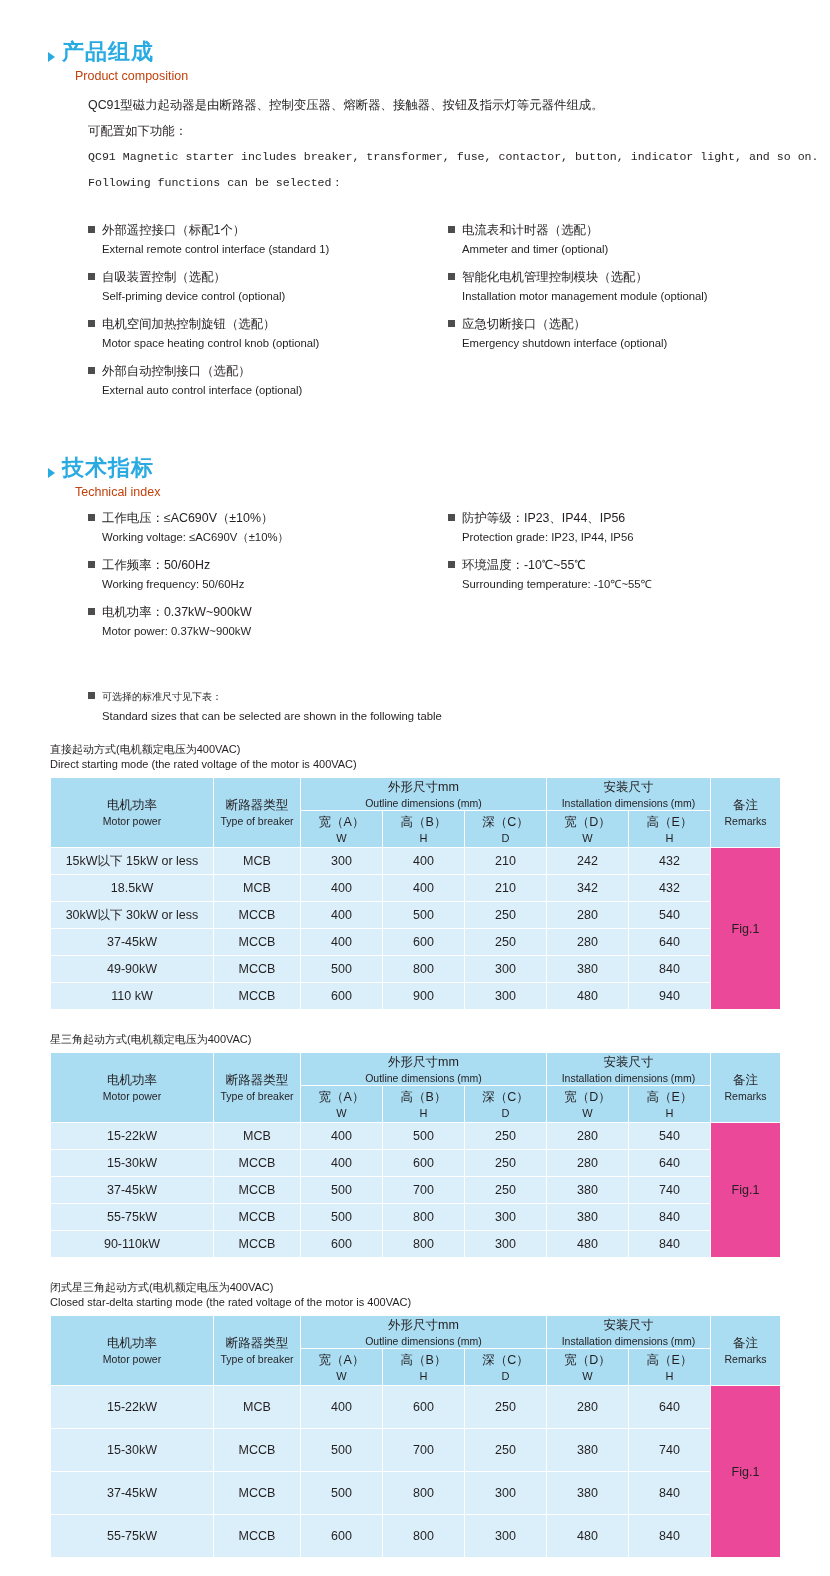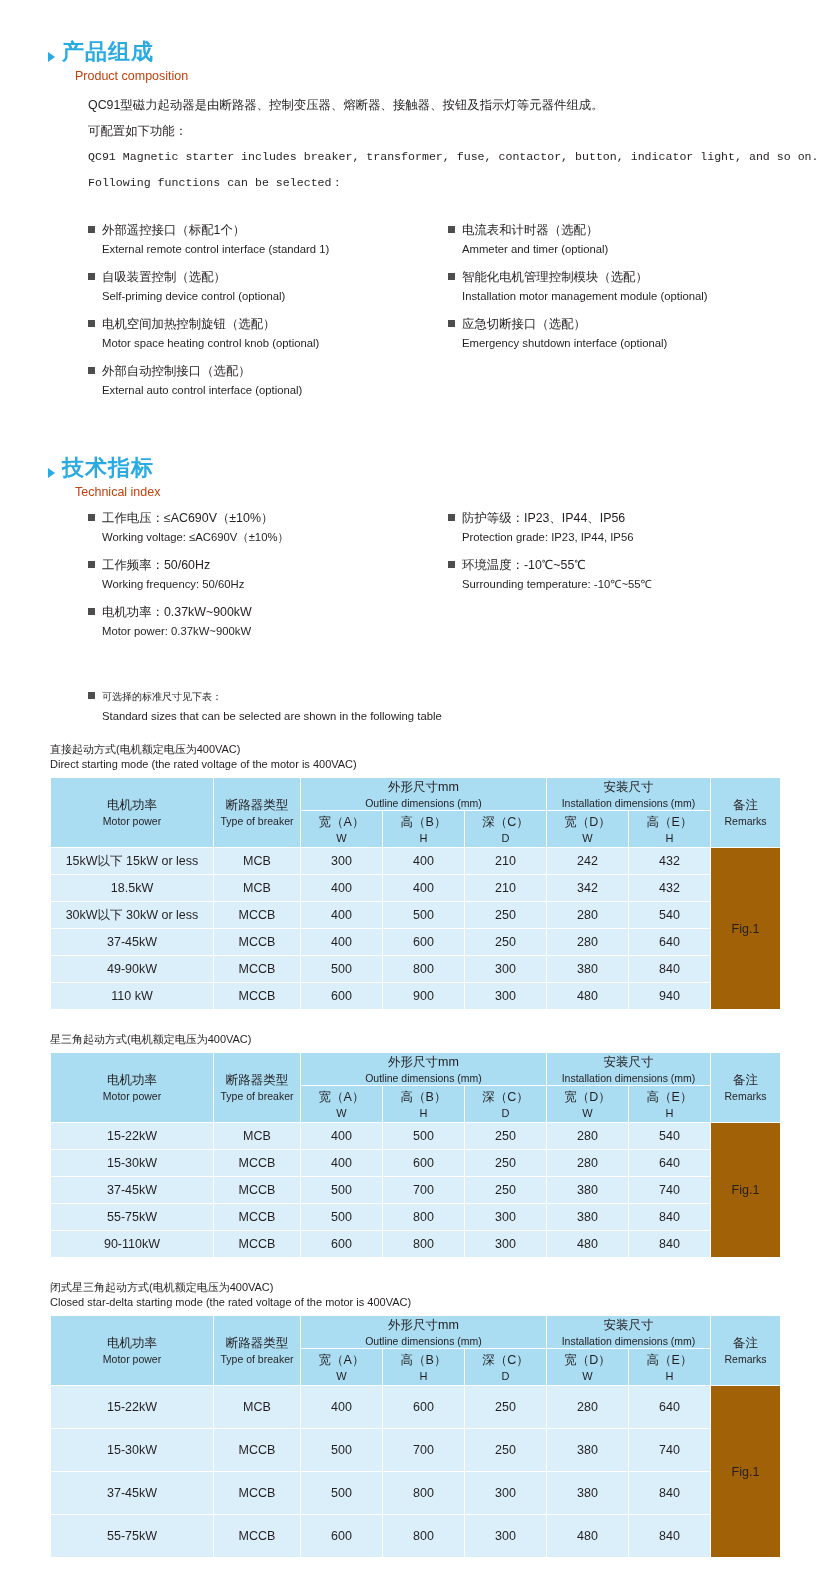--- a/index.html
+++ b/index.html
@@ -160,21 +160,21 @@
     font-size: 11px;
     display: block;
     line-height: 14px;
   }
   table.spec tbody td {
     background: #dbeffa;
     height: 26px;
     font-size: 12.5px;
   }
   table.spec tbody td.remark {
-    background: #a16207;
+    background: #ec4899;
   }
   .h1row th { height: 32px; margin-top: 47px; }
   .h2row th { height: 36px; }
   
 </style>
 </head>
 <body>
 
 <div class="page">
 

